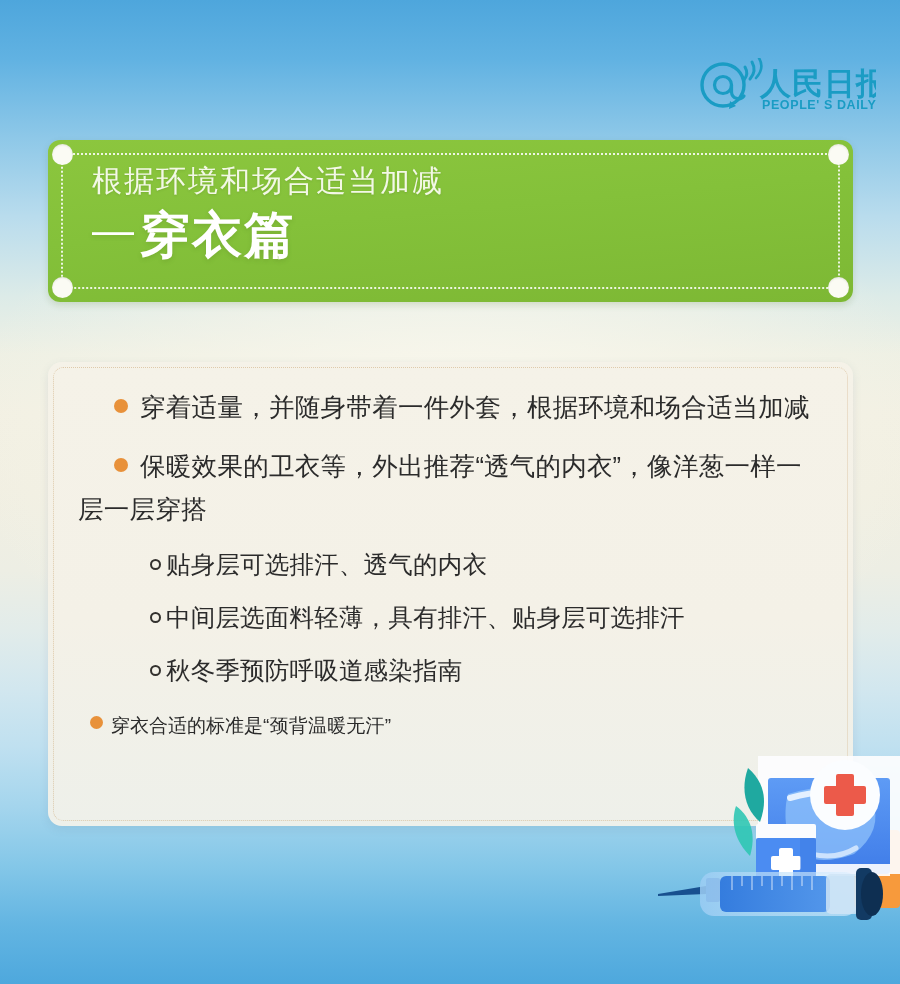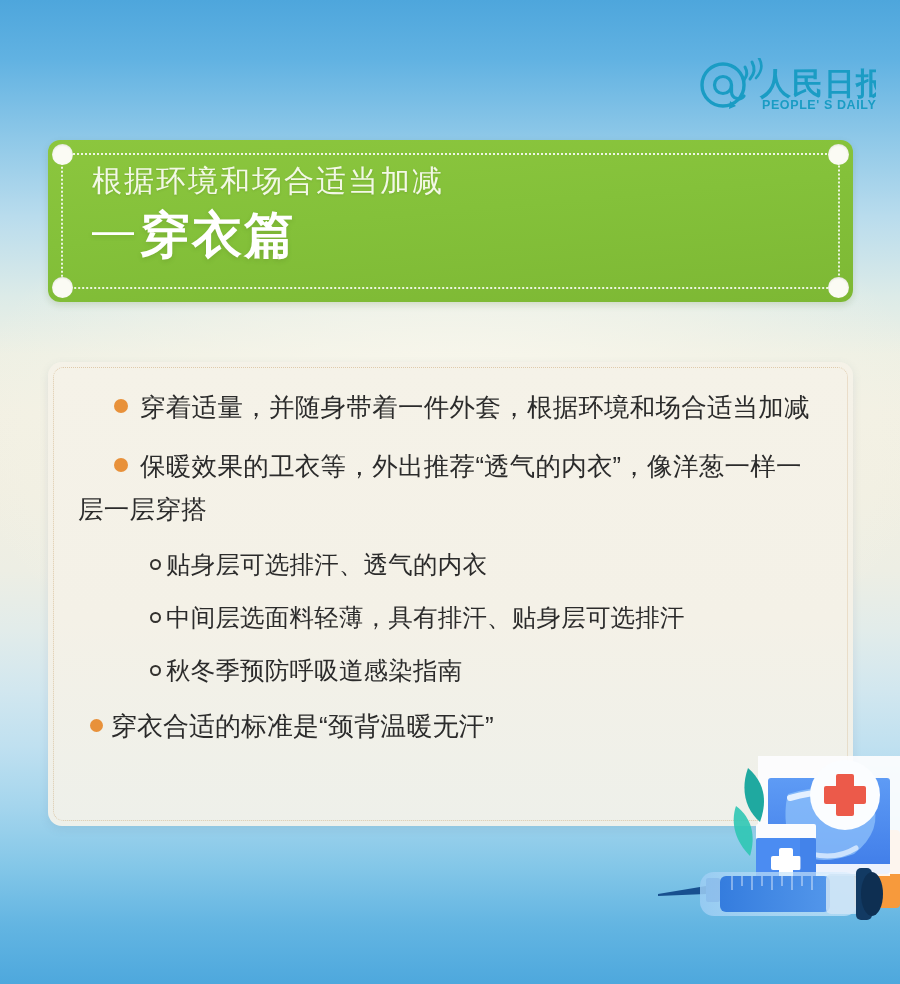--- a/index.html
+++ b/index.html
@@ -189,21 +189,21 @@
     width: 11px;
     height: 11px;
     border-radius: 50%;
     border: 2px solid #33312e;
     vertical-align: 3px;
     margin-right: 5px;
   }
   .last-row {
     margin-top: 12px;
     padding-left: 12px;
-    font-size: 26px;
+    font-size: 19px;
     line-height: 40px;
   }
 
   
   .illustration {
     position: absolute;
     right: 0;
     bottom: 46px;
     width: 260px;
     height: 200px;

